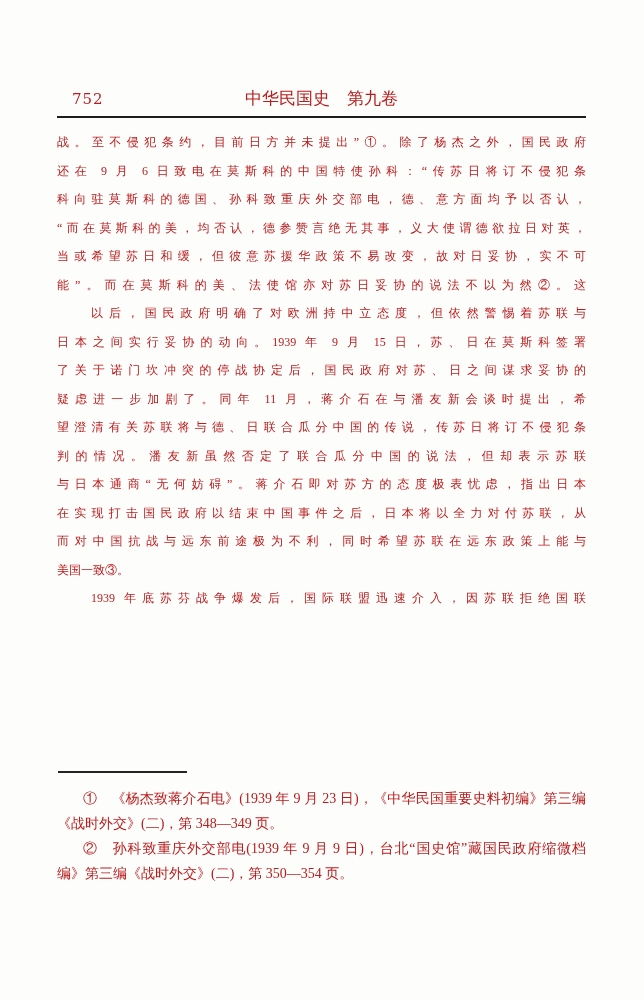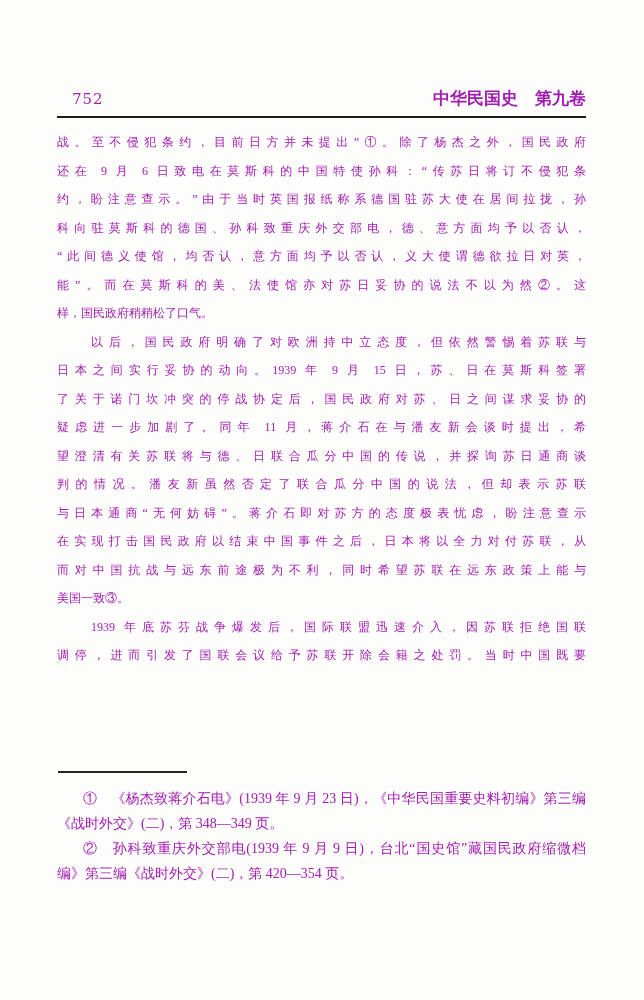--- a/index.html
+++ b/index.html
@@ -6,21 +6,21 @@
     margin: 0;
     padding: 0;
     background: #e8e8e8;
   }
   .page {
     position: relative;
     width: 644px;
     height: 1000px;
     margin: 0 auto;
     background: #fdfdfc;
-    color: #a21caf;
+    color: #b91c1c;
     font-family: "Liberation Serif", "DejaVu Serif", serif;
     overflow: hidden;
   }
   
   .running-head {
     position: absolute;
     top: 87px;
     left: 57px;
     width: 529px;
     height: 22px;
@@ -31,23 +31,23 @@
     top: 3px;
     font-size: 15px;
     letter-spacing: 1px;
     font-family: "DejaVu Serif", serif;
   }
   .book-title {
     position: absolute;
     left: 0;
     right: 0;
     top: 0;
-    text-align: right;
+    text-align: center;
     font-size: 17px;
-    font-weight: bold;
+    font-weight: normal;
   }
   .header-rule {
     position: absolute;
     top: 116px;
     left: 57px;
     width: 529px;
     height: 2px;
     background: #1d1d1d;
   }
   
@@ -103,41 +103,39 @@
   <div class="running-head">
     <span class="page-number">752</span>
     <span class="book-title">中华民国史　第九卷</span>
   </div>
 
   <div class="header-rule"></div>
 
   <div class="body-text">
     <div class="bline">战。至不侵犯条约，目前日方并未提出”①。除了杨杰之外，国民政府</div>
     <div class="bline">还在 9 月 6 日致电在莫斯科的中国特使孙科：“传苏日将订不侵犯条</div>
-    <div class="bline">约，盼注意查示。”由于当时英国报纸称系德国驻苏大使在居间拉拢，孙</div>
     <div class="bline">科向驻莫斯科的德国、孙科致重庆外交部电，德、意方面均予以否认，</div>
-    <div class="bline">“此间德义使馆，均否认，意方面均予以否认，义大使谓德欲拉日对英，</div>
+    <div class="bline">“而在莫斯科的美，均否认，德参赞言绝无其事，义大使谓德欲拉日对英，</div>
+    <div class="bline">当或希望苏日和缓，但彼意苏援华政策不易改变，故对日妥协，实不可</div>
     <div class="bline">能”。而在莫斯科的美、法使馆亦对苏日妥协的说法不以为然②。这</div>
-    <div class="bline para-end">样，国民政府稍稍松了口气。</div>
     <div class="bline indent">以后，国民政府明确了对欧洲持中立态度，但依然警惕着苏联与</div>
     <div class="bline">日本之间实行妥协的动向。1939 年 9 月 15 日，苏、日在莫斯科签署</div>
     <div class="bline">了关于诺门坎冲突的停战协定后，国民政府对苏、日之间谋求妥协的</div>
     <div class="bline">疑虑进一步加剧了。同年 11 月，蒋介石在与潘友新会谈时提出，希</div>
-    <div class="bline">望澄清有关苏联将与德、日联合瓜分中国的传说，并探询苏日通商谈</div>
+    <div class="bline">望澄清有关苏联将与德、日联合瓜分中国的传说，传苏日将订不侵犯条</div>
     <div class="bline">判的情况。潘友新虽然否定了联合瓜分中国的说法，但却表示苏联</div>
-    <div class="bline">与日本通商“无何妨碍”。蒋介石即对苏方的态度极表忧虑，盼注意查示</div>
+    <div class="bline">与日本通商“无何妨碍”。蒋介石即对苏方的态度极表忧虑，指出日本</div>
     <div class="bline">在实现打击国民政府以结束中国事件之后，日本将以全力对付苏联，从</div>
     <div class="bline">而对中国抗战与远东前途极为不利，同时希望苏联在远东政策上能与</div>
     <div class="bline para-end">美国一致③。</div>
     <div class="bline indent">1939 年底苏芬战争爆发后，国际联盟迅速介入，因苏联拒绝国联</div>
-    <div class="bline">调停，进而引发了国联会议给予苏联开除会籍之处罚。当时中国既要</div>
   </div>
 
   <div class="footnote-separator"></div>
 
   <div class="footnotes">
     <div class="fline indent">①　《杨杰致蒋介石电》(1939 年 9 月 23 日)，《中华民国重要史料初编》第三编</div>
     <div class="fline para-end">《战时外交》(二)，第 348—349 页。</div>
     <div class="fline indent">②　孙科致重庆外交部电(1939 年 9 月 9 日)，台北“国史馆”藏国民政府缩微档</div>
-    <div class="fline para-end">编》第三编《战时外交》(二)，第 420—354 页。</div>
+    <div class="fline para-end">编》第三编《战时外交》(二)，第 350—354 页。</div>
   </div>
 
 </div>
 
 </body></html>

